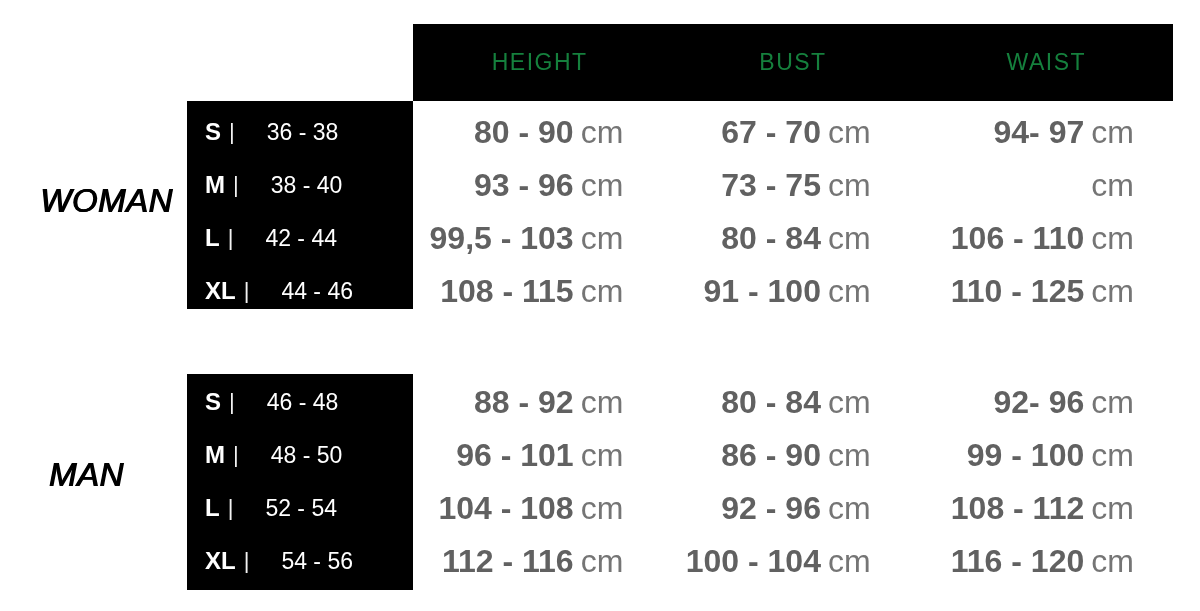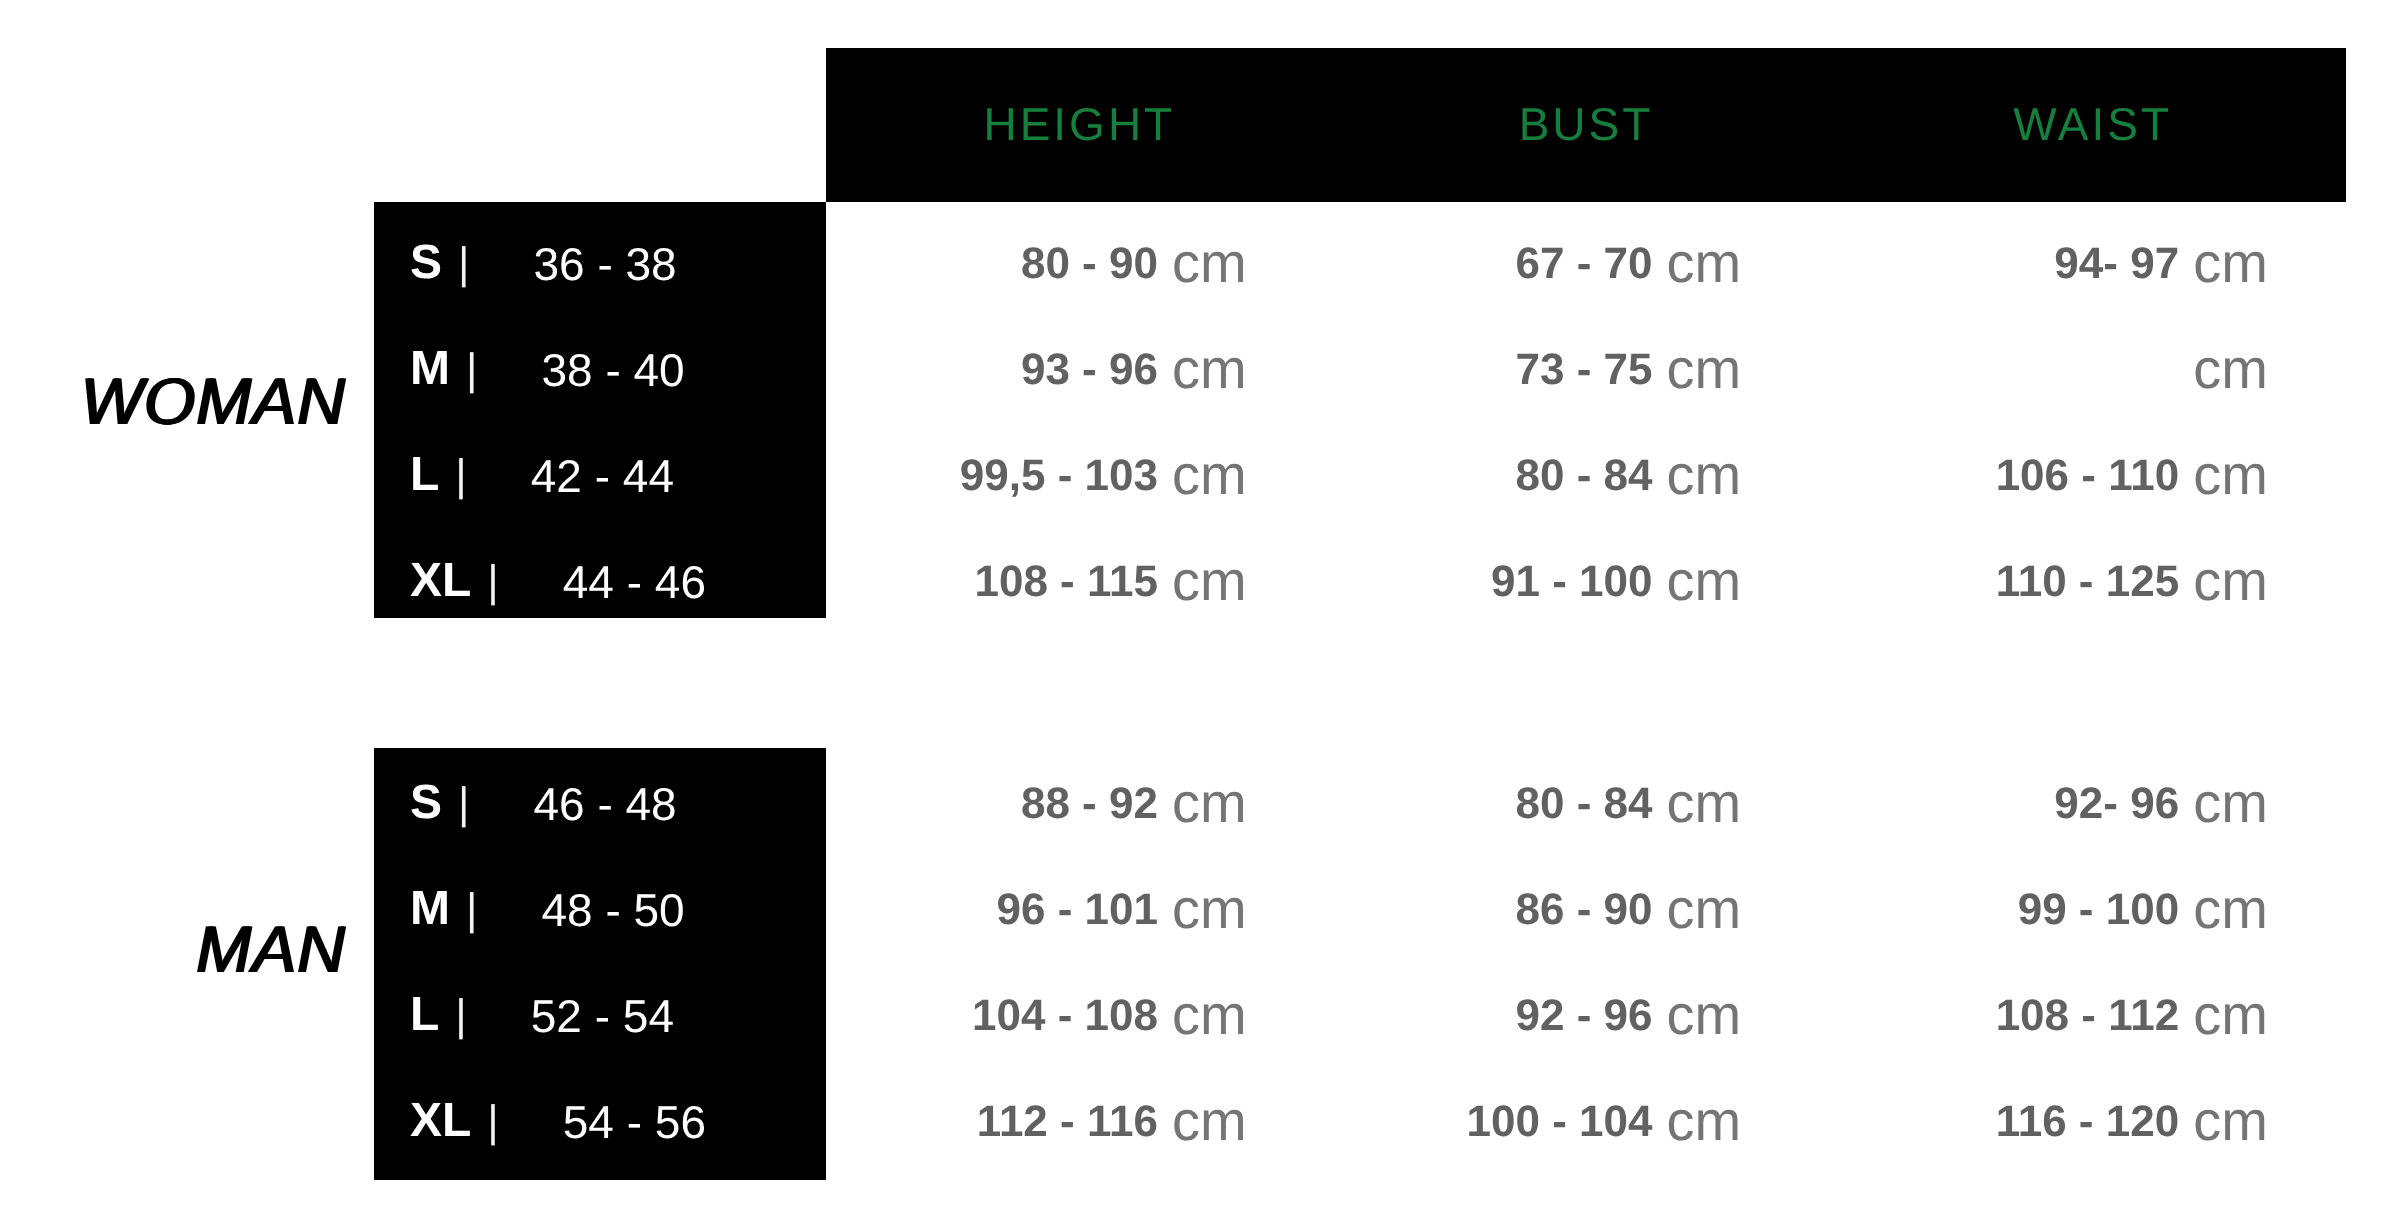--- a/index.html
+++ b/index.html
@@ -38,21 +38,21 @@
     text-align: right;
     color: #000000;
     font-size: 33px;
     font-weight: 400;
     font-style: italic;
     letter-spacing: 0.5px;
     line-height: 34px;
     text-shadow: 0.6px 0 0 #000, -0.6px 0 0 #000;
   }
   .group-label.woman { top: 184px; }
-  .group-label.man   { top: 458px; }
+  .group-label.man   { top: 458px; text-align: center; }
 
   
   .size-box {
     position: absolute;
     left: 187px; width: 226px;
     background: #000000;
   }
   .size-box.woman { top: 101px; height: 208px; }
   .size-box.man   { top: 374px; height: 216px; }
 
@@ -82,22 +82,22 @@
     flex: 0 0 253.3px;
     box-sizing: border-box;
     display: flex;
     align-items: center;
     justify-content: flex-end;
     white-space: nowrap;
   }
   .vcell.c1 { padding-right: 43px; }
   .vcell.c2 { padding-right: 49px; text-align: center; }
   .vcell.c3 { padding-right: 39px; }
-  .num  { font-weight: 700; font-size: 22px; color: #616161; }
-  .unit { font-weight: 400; font-size: 28px; color: #757575; margin-left: 7px; }
+  .num  { font-weight: 700; font-size: 32px; color: #616161; }
+  .unit { font-weight: 400; font-size: 32px; color: #757575; margin-left: 7px; }
 
   
   .wr0 { top: 106px; } .wr1 { top: 159px; } .wr2 { top: 212px; } .wr3 { top: 265px; }
   .mr0 { top: 376px; } .mr1 { top: 429px; } .mr2 { top: 482px; } .mr3 { top: 535px; }
 </style>
 </head>
 <body>
 
 <div id="page">
 

